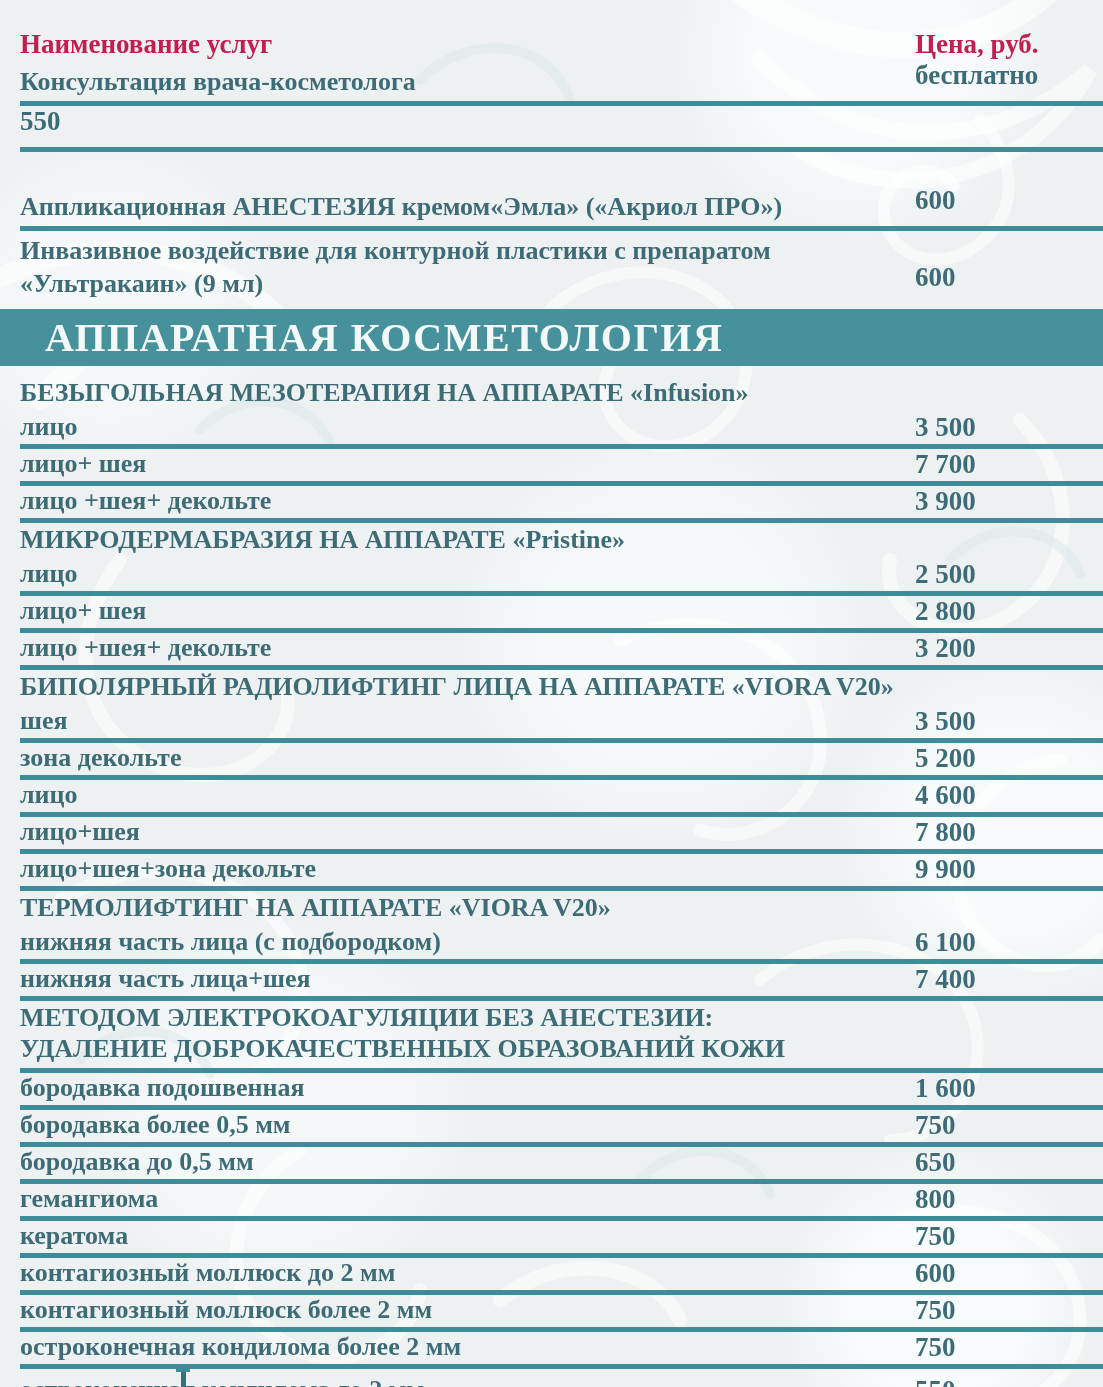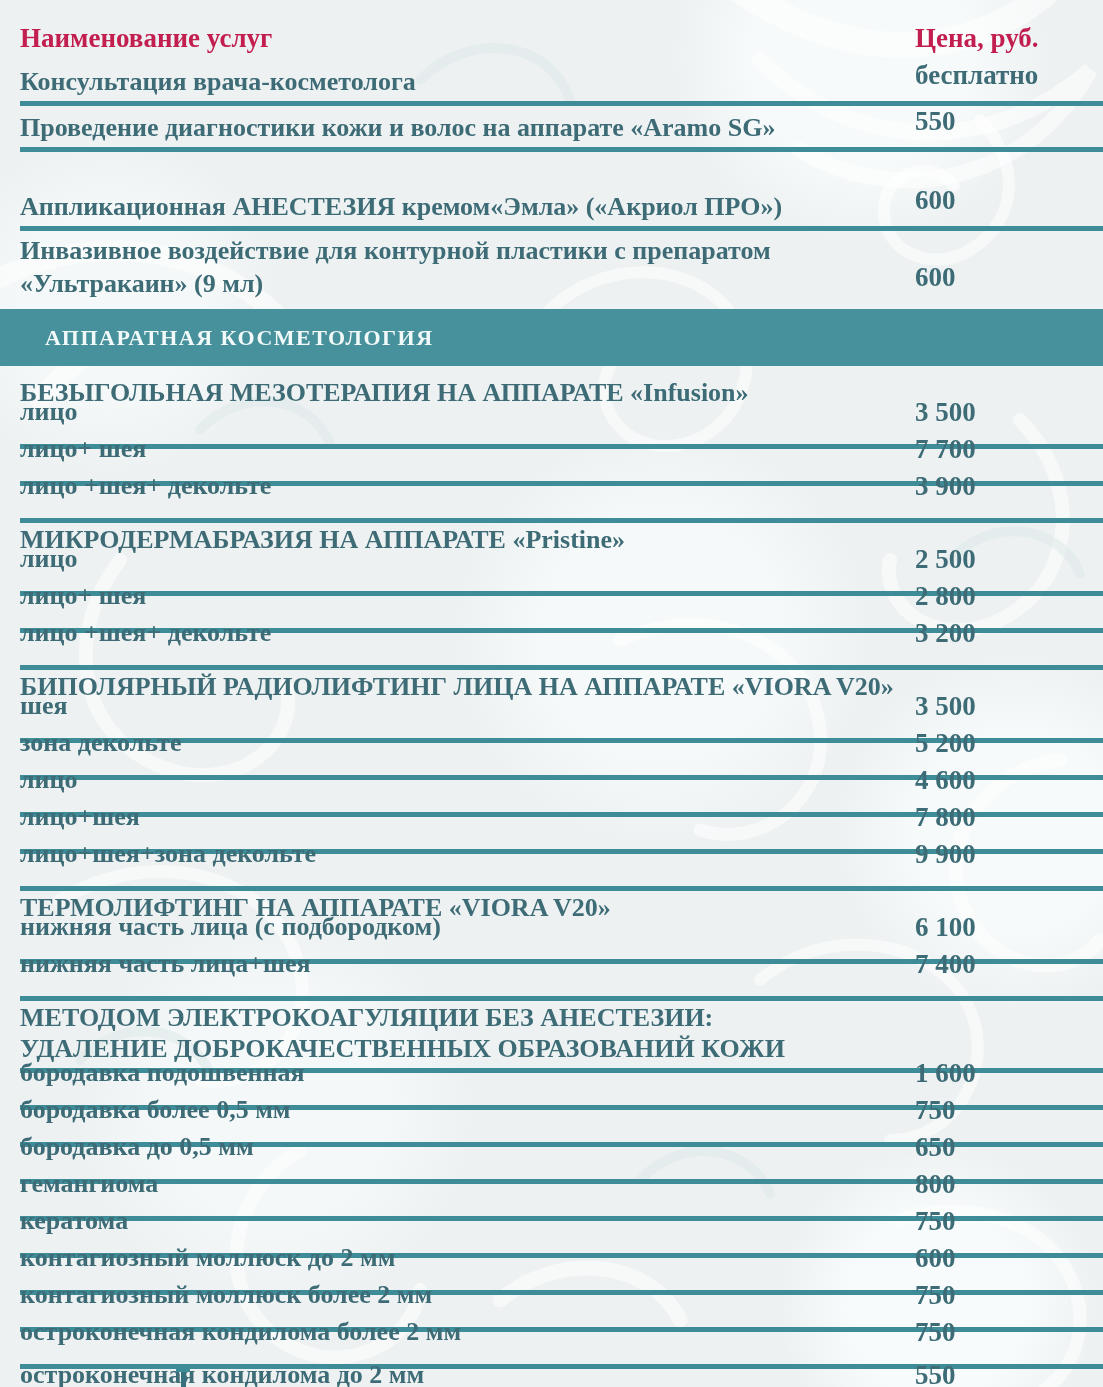--- a/index.html
+++ b/index.html
@@ -16,53 +16,53 @@
       radial-gradient(circle at 10% 22%, #f4f8f8 0 90px,  rgba(244,248,248,0) 170px),
       radial-gradient(circle at 60% 46%, #f5f9f9 0 120px, rgba(245,249,249,0) 210px),
       radial-gradient(circle at 92% 60%, #f6fafa 0 100px, rgba(246,250,250,0) 180px),
       radial-gradient(circle at 25% 80%, #f4f8f9 0 110px, rgba(244,248,249,0) 200px),
       radial-gradient(circle at 85% 94%, #f7fbfb 0 90px,  rgba(247,251,251,0) 160px),
       #edf1f2;
   }
   .ornament{position:absolute;inset:0;pointer-events:none;}
   .content{position:relative;z-index:2;padding:22px 0 0 20px;}
 
-  .cols{display:flex;height:38px;}
+  .cols{display:flex;align-items:flex-end;height:38px;}
   .col-name{flex:1;min-width:0;}
   .col-price{width:188px;flex:0 0 188px;}
 
   .hdr{color:#c21e4f;font-weight:bold;font-size:27px;line-height:32px;}
 
   .row{display:flex;align-items:flex-end;}
   .row .name{flex:1;min-width:0;color:#3d6b76;font-weight:bold;font-size:26px;line-height:33px;padding-bottom:3px;}
   .row .price{width:188px;flex:0 0 188px;color:#3d6b76;font-weight:bold;font-size:27px;line-height:33px;padding-bottom:9px;}
 
   .intro .row{height:41px;border-bottom:5px solid #3e8c98;}
   .intro .row.tall{height:74px;}
   .intro .row.no-border{border-bottom:none;height:72px;}
 
   .band{
     margin:6px 0 0 -20px;width:1103px;height:57px;
     background:#46919c;display:flex;align-items:center;
-    color:#f2f9f9;font-weight:bold;font-size:22px;letter-spacing:1.5px;
+    color:#f2f9f9;font-weight:bold;font-size:40px;letter-spacing:1.5px;
     padding-left:45px;box-sizing:border-box;
   }
 
   .body-list > .t-heading{
     display:flex;align-items:flex-end;height:36px;
     color:#3a6772;font-weight:bold;font-size:26px;line-height:32px;
   }
   .body-list > .t-heading.first{height:46px;}
   .body-list > .t-heading-underlined{
     display:flex;align-items:flex-end;height:36px;
     color:#3a6772;font-weight:bold;font-size:26px;line-height:32px;
     border-bottom:5px solid #3e8c98;box-sizing:border-box;
   }
   .body-list > .t-row{height:37px;border-bottom:5px solid #3e8c98;box-sizing:border-box;}
-  .body-list > .t-row .name,.body-list > .t-row .price{padding-bottom:17px;line-height:30px;}
+  .body-list > .t-row .name,.body-list > .t-row .price{padding-bottom:2px;line-height:30px;}
   .body-list > .t-row.no-border{border-bottom:none;height:38px;}
 
   .fragment{position:absolute;left:176px;top:1368px;width:14px;height:19px;z-index:3;}
   .fragment .bar{position:absolute;left:0;top:0;width:14px;height:4px;background:#3e8c98;}
   .fragment .stem{position:absolute;left:5px;top:4px;width:5px;height:15px;background:#35707c;}
 </style>
 </head>
 <body>
 
 <div class="page">
@@ -101,21 +101,20 @@
     </div>
 
     <div class="intro body-host">
 
         <div class="row">
           <div class="name">Консультация врача-косметолога</div>
           <div class="price">бесплатно</div>
         </div>
 
         <div class="row">
-          <div class="name">Проведение диагностики кожи и волос на аппарате «Aramo SG»</div>
           <div class="price">550</div>
         </div>
 
         <div class="row tall">
           <div class="name">Аппликационная АНЕСТЕЗИЯ кремом«Эмла» («Акриол ПРО»)</div>
           <div class="price">600</div>
         </div>
 
         <div class="row tall no-border">
           <div class="name">Инвазивное воздействие для контурной пластики с препаратом «Ультракаин» (9 мл)</div>

